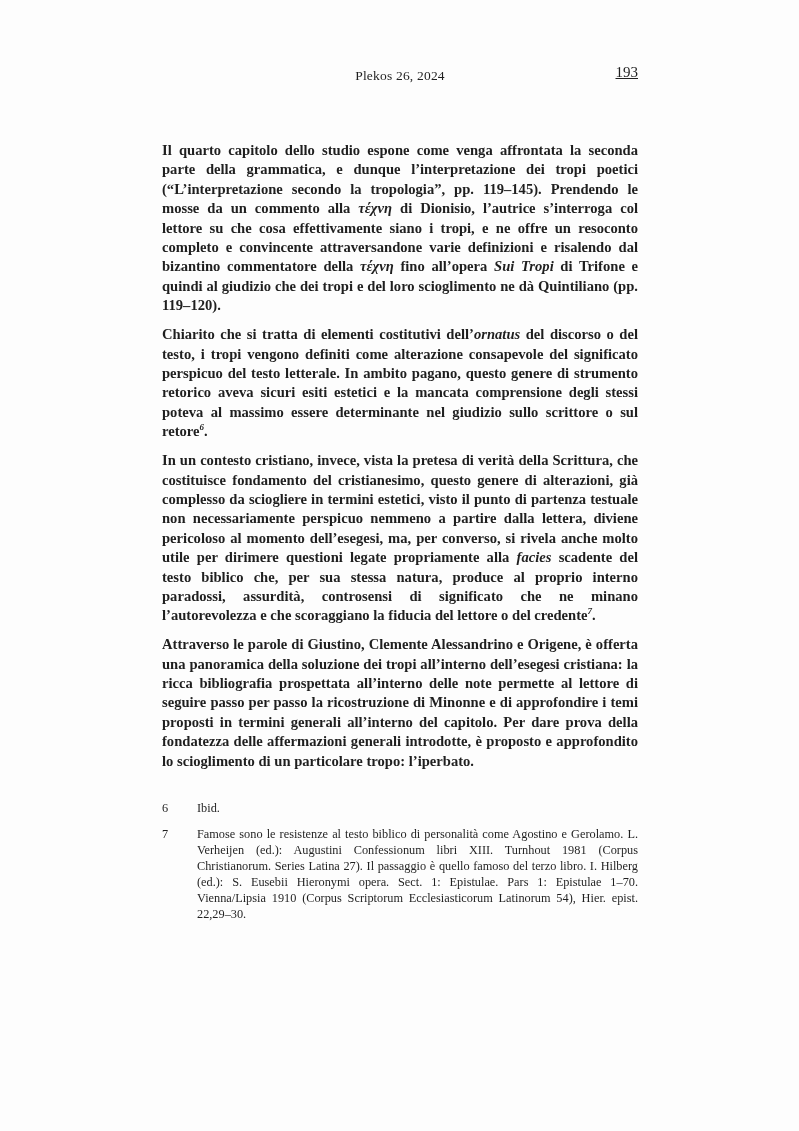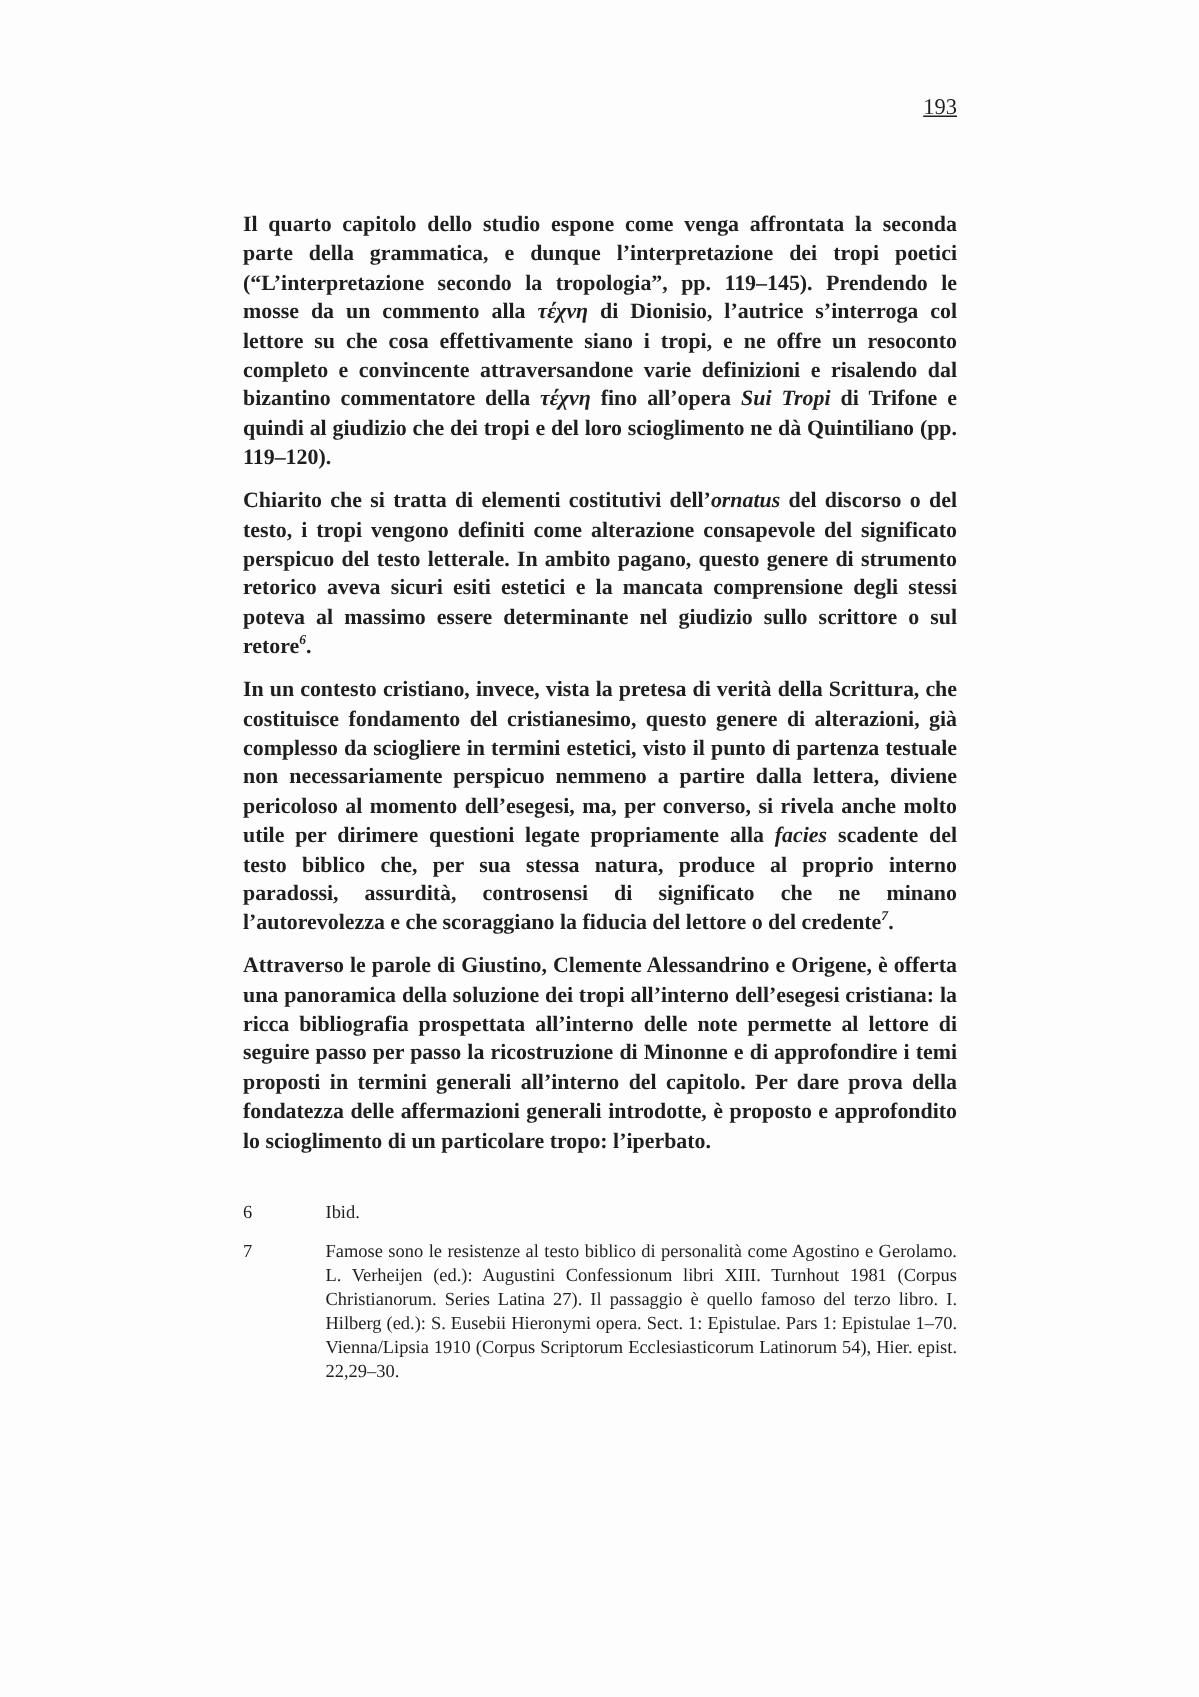--- a/index.html
+++ b/index.html
@@ -71,29 +71,29 @@
     line-height: 16px;
   }
   .fn-num {
     flex: 0 0 35px;
     width: 35px;
   }
   .fn-body {
     flex: 1;
     text-align: justify;
     hyphens: auto;
-    margin-left: 20px;
     -webkit-hyphens: auto;
   }
 </style>
 </head>
 <body>
 
 <div class="page">
   <header class="page-header">
+    <span class="journal">Plekos 26, 2024</span>
     <span class="pagenum">193</span>
   </header>
   <main class="text-block">
     <div id="paragraphs">
         <p class="para"><span>Il quarto capitolo dello studio espone come venga affrontata la seconda parte della grammatica, e dunque l’interpretazione dei tropi poetici (“L’interpretazione secondo la tropologia”, pp. 119–145). Prendendo le mosse da un commento alla </span><i>τέχνη</i><span> di Dionisio, l’autrice s’interroga col lettore su che cosa effettivamente siano i tropi, e ne offre un resoconto completo e convincente attraversandone varie definizioni e risalendo dal bizantino commentatore della </span><i>τέχνη</i><span> fino all’opera </span><i>Sui Tropi</i><span> di Trifone e quindi al giudizio che dei tropi e del loro scioglimento ne dà Quintiliano (pp. 119–120).</span></p>
         <p class="para"><span>Chiarito che si tratta di elementi costitutivi dell’</span><i>ornatus</i><span> del discorso o del testo, i tropi vengono definiti come alterazione consapevole del significato perspicuo del testo letterale. In ambito pagano, questo genere di strumento retorico aveva sicuri esiti estetici e la mancata comprensione degli stessi poteva al massimo essere determinante nel giudizio sullo scrittore o sul retore</span><sup>6</sup><span>.</span></p>
         <p class="para"><span>In un contesto cristiano, invece, vista la pretesa di verità della Scrittura, che costituisce fondamento del cristianesimo, questo genere di alterazioni, già complesso da sciogliere in termini estetici, visto il punto di partenza testuale non necessariamente perspicuo nemmeno a partire dalla lettera, diviene pericoloso al momento dell’esegesi, ma, per converso, si rivela anche molto utile per dirimere questioni legate propriamente alla </span><i>facies</i><span> scadente del testo biblico che, per sua stessa natura, produce al proprio interno paradossi, assurdità, controsensi di significato che ne minano l’autorevolezza e che scoraggiano la fiducia del lettore o del credente</span><sup>7</sup><span>.</span></p>
         <p class="para"><span>Attraverso le parole di Giustino, Clemente Alessandrino e Origene, è offerta una panoramica della soluzione dei tropi all’interno dell’esegesi cristiana: la ricca bibliografia prospettata all’interno delle note permette al lettore di seguire passo per passo la ricostruzione di Minonne e di approfondire i temi proposti in termini generali all’interno del capitolo. Per dare prova della fondatezza delle affermazioni generali introdotte, è proposto e approfondito lo scioglimento di un particolare tropo: l’iperbato.</span></p>
       </div>
     <div id="footnotes" class="footnotes">

